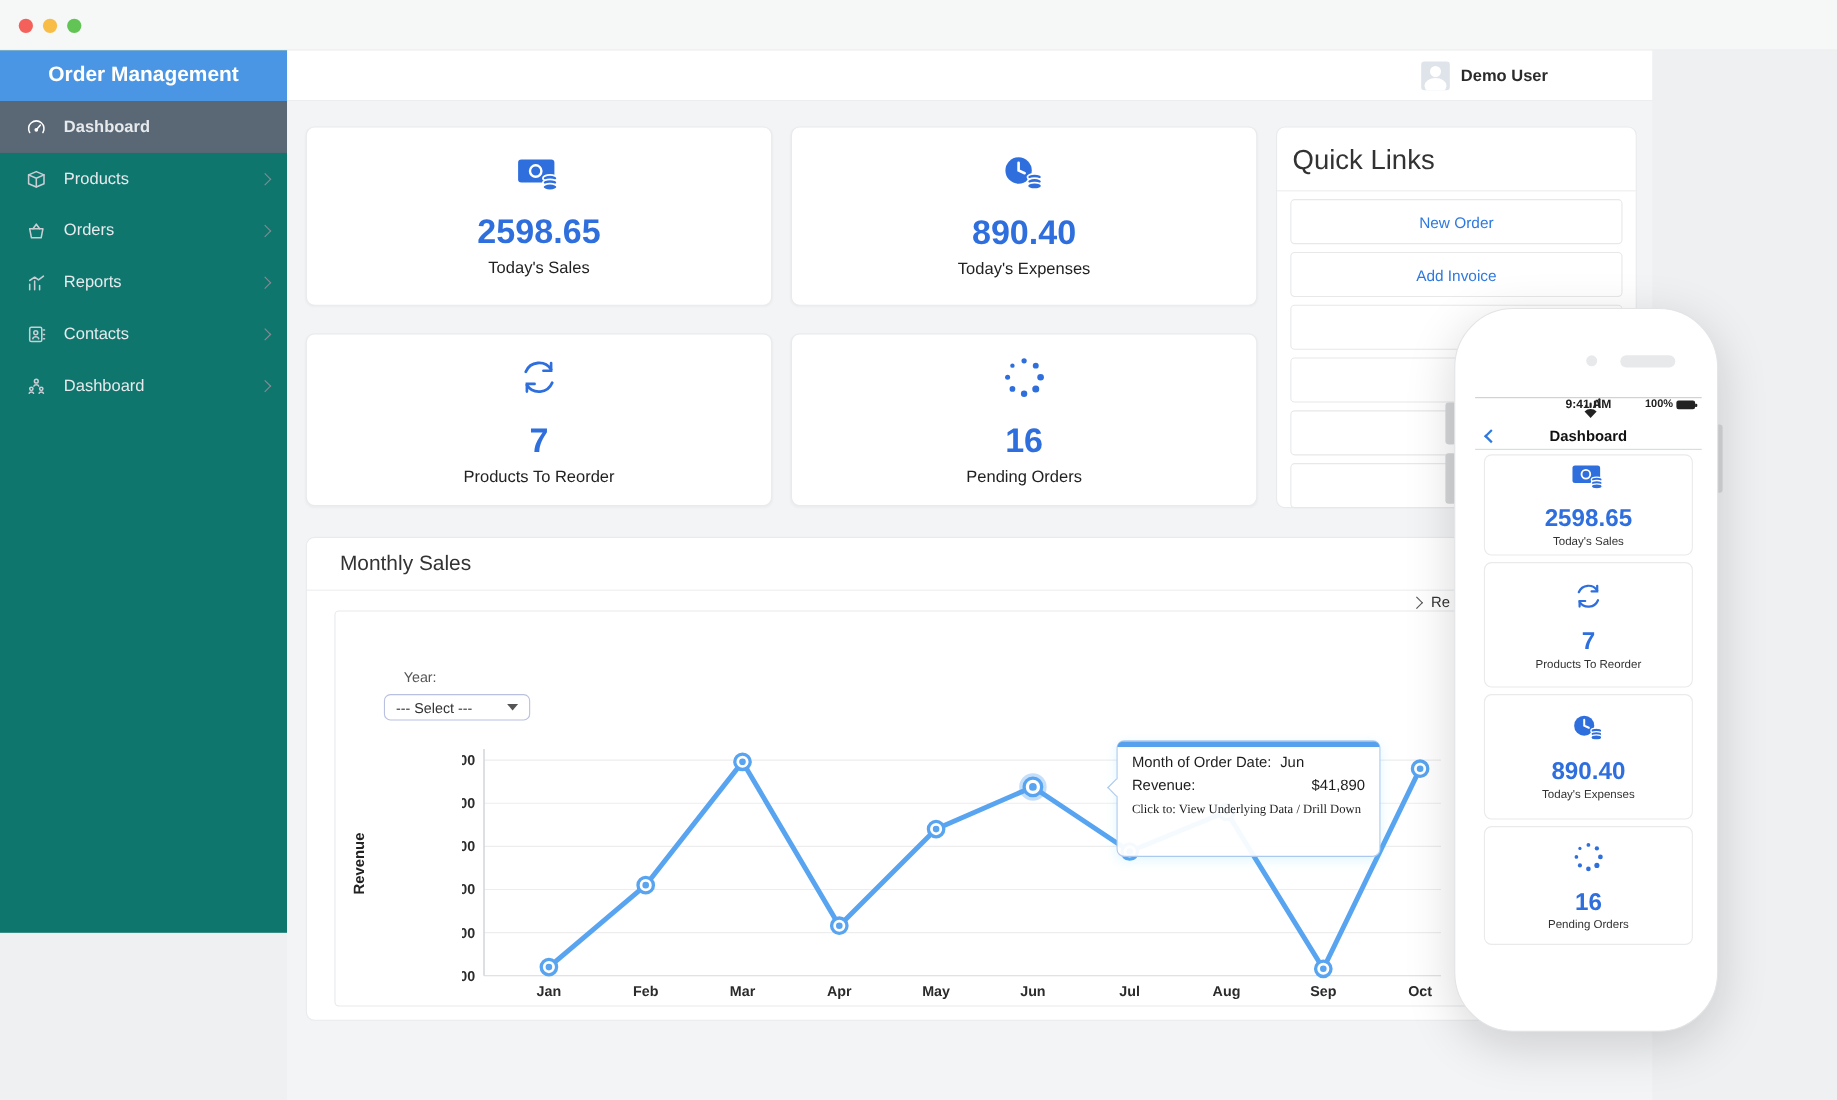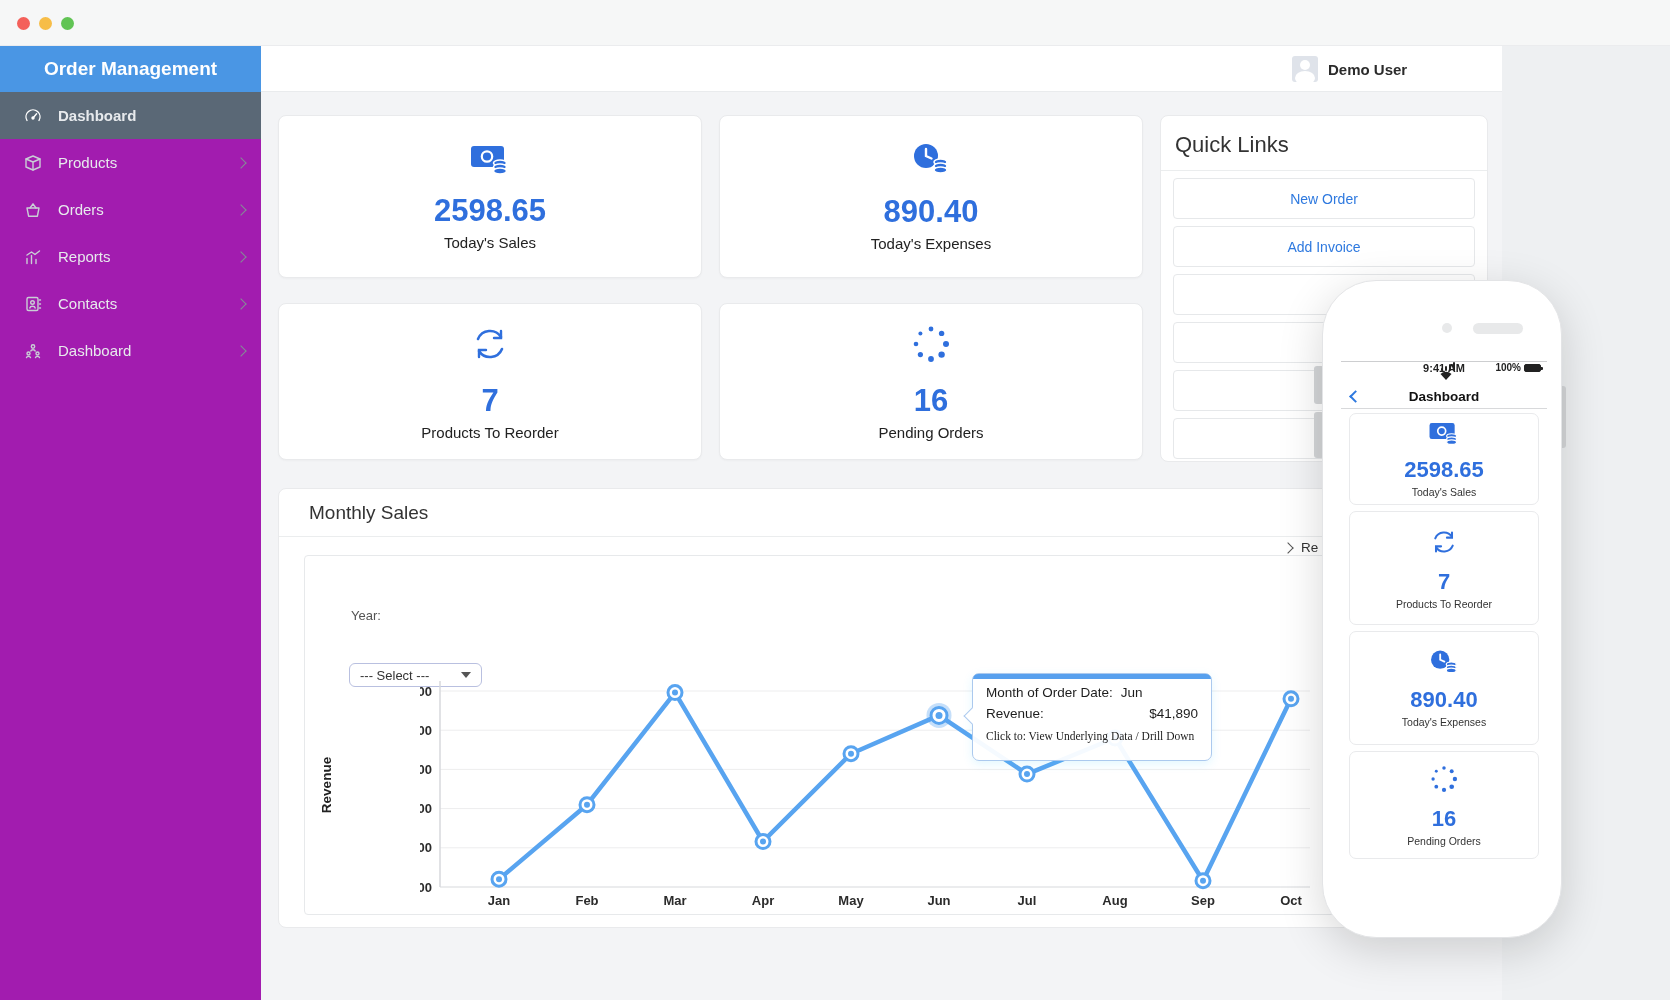--- a/index.html
+++ b/index.html
@@ -8,21 +8,21 @@
   #page { position:relative; width:1670px; height:1000px; background:#eef0f2; overflow:hidden; }
 
   
   .chrome { position:absolute; left:0; top:0; width:1670px; height:46px; background:#f6f7f7; border-bottom:1px solid #ebecee; }
   .dot { position:absolute; top:17px; width:13px; height:13px; border-radius:50%; }
   .dot.r { left:17px; background:#f4605a; }
   .dot.y { left:39px; background:#f7bd47; }
   .dot.g { left:61px; background:#61c454; }
 
   
-  .sidebar { position:absolute; left:0; top:46px; width:261px; height:954px; background:#a21caf; }
+  .sidebar { position:absolute; left:0; top:46px; width:261px; height:802px; background:#0f766e; }
   .side-title { height:46px; background:#4a96e4; color:#fff; font-size:19px; font-weight:700; display:flex; align-items:center; justify-content:center; }
   .side-item { height:47px; display:flex; align-items:center; padding:0 16px 0 24px; color:#e7eaed; font-size:15px; cursor:pointer; }
   .side-item.active { background:#5a6876; font-weight:700; }
   .side-item .sicon { width:18px; height:18px; margin-right:16px; flex:0 0 18px; }
   .side-item .sicon svg { stroke:#c9ced5; fill:none; stroke-width:1.4; stroke-linecap:round; stroke-linejoin:round; }
   .side-item.active .sicon svg { stroke:#fff; }
   .side-item .lbl { flex:1; }
   .chev { width:8px; height:8px; border-right:1.6px solid #848c96; border-top:1.6px solid #848c96; transform:rotate(45deg); }
 
   
@@ -38,37 +38,37 @@
   .card { position:absolute; background:#fff; border:1px solid #e9eaec; border-radius:8px; box-shadow:0 1px 2px rgba(0,0,0,.03); display:flex; flex-direction:column; align-items:center; justify-content:center; }
   .card .num { font-size:31px; font-weight:700; color:#2f6fdd; margin-top:14px; line-height:1.1; }
   .card .cap { font-size:15px; color:#222; margin-top:6px; }
   #card-sales   { left:278px; top:115px; width:424px; height:163px; }
   #card-exp     { left:719px; top:115px; width:424px; height:163px; }
   #card-reorder { left:278px; top:303px; width:424px; height:157px; }
   #card-pending { left:719px; top:303px; width:424px; height:157px; }
 
   
   .quick { position:absolute; left:1160px; top:115px; width:328px; height:347px; background:#fff; border:1px solid #e9eaec; border-radius:8px; }
-  .quick h2 { font-size:22px; font-weight:500; color:#333; padding:16px 0 12px 14px; border-bottom:1px solid #ebedee; }
+  .quick h2 { font-size:25px; font-weight:500; color:#333; padding:16px 0 12px 14px; border-bottom:1px solid #ebedee; }
   .qlink { margin:7px 12px 0 12px; height:41px; border:1px solid #e6e8ea; border-radius:4px; display:flex; align-items:center; justify-content:center; color:#2e79df; font-size:14px; cursor:pointer; background:#fff; }
 
   
   .monthly { position:absolute; left:278px; top:488px; width:1210px; height:440px; background:#fff; border:1px solid #e9eaec; border-radius:8px; }
   .monthly h2 { font-size:19px; font-weight:500; color:#333; padding:13px 0 12px 30px; border-bottom:1px solid #ebedee; }
   .chart-card { position:absolute; left:304px; top:555px; width:1160px; height:360px; background:#fff; border:1px solid #e7e9eb; border-radius:4px; }
-  .year-label { position:absolute; left:351px; top:608px; font-size:13px; color:#555; }
-  .year-select { position:absolute; left:349px; top:631px; width:133px; height:24px; border:1px solid #b9c0e0; border-radius:6px; background:#fff; display:flex; align-items:center; padding:0 10px; font-size:13px; color:#333; cursor:pointer;margin-top:32px; }
+  .year-label { position:absolute; left:367px; top:608px; font-size:13px; color:#555; }
+  .year-select { position:absolute; left:349px; top:631px; width:133px; height:24px; border:1px solid #b9c0e0; border-radius:6px; background:#fff; display:flex; align-items:center; padding:0 10px; font-size:13px; color:#333; cursor:pointer; }
   .year-select .arr { margin-left:auto; width:0; height:0; border-left:5px solid transparent; border-right:5px solid transparent; border-top:6px solid #555; }
   .legend-frag { position:absolute; left:1284px; top:540px; display:flex; align-items:center; font-size:13.5px; color:#333; }
   .legend-frag .chev { border-color:#555; margin-right:9px; transform:rotate(45deg); }
   #chart-svg { position:absolute; left:420px; top:640px; }
   .ylabel-rot { position:absolute; left:326px; top:785px; transform:translate(-50%,-50%) rotate(-90deg); font-size:13.5px; font-weight:600; color:#222; }
 
   
-  .tooltip { position:absolute; left:972px; top:673px; width:240px; height:88px; background:rgba(255,255,255,.94); border:1px solid #abc9ee; border-radius:7px; box-shadow:0 3px 10px rgba(60,199,255,.15); z-index:30; }
+  .tooltip { position:absolute; left:1015px; top:673px; width:240px; height:106px; background:rgba(255,255,255,.94); border:1px solid #abc9ee; border-radius:7px; box-shadow:0 3px 10px rgba(60,199,255,.15); z-index:30; }
   .tooltip .tbar { height:5px; background:#57a0ee; border-radius:6px 6px 0 0; }
   .tooltip .arrow { position:absolute; left:-7px; top:36px; width:12px; height:12px; background:#fff; border-left:1px solid #abc9ee; border-bottom:1px solid #abc9ee; transform:rotate(45deg); }
   .tooltip .trow { display:flex; padding:6px 13px 0 13px; font-size:13.5px; color:#1d1d1d; }
   .tooltip .trow .tv { margin-left:8px; }
   .tooltip .trow.just { justify-content:space-between; }
   .tooltip .tact { padding:9px 13px 0 13px; font-size:11.5px; color:#1d1d1d;font-family:Liberation Serif, serif; }
 
   
   .phone-btn { position:absolute; background:#d5d7d9; border-radius:3px; z-index:39; }
   .phone { position:absolute; left:1322px; top:280px; width:240px; height:658px; background:#fff; border:1px solid #e3e4e6; border-radius:54px; box-shadow:0 12px 45px rgba(0,0,0,.16); z-index:40; }

